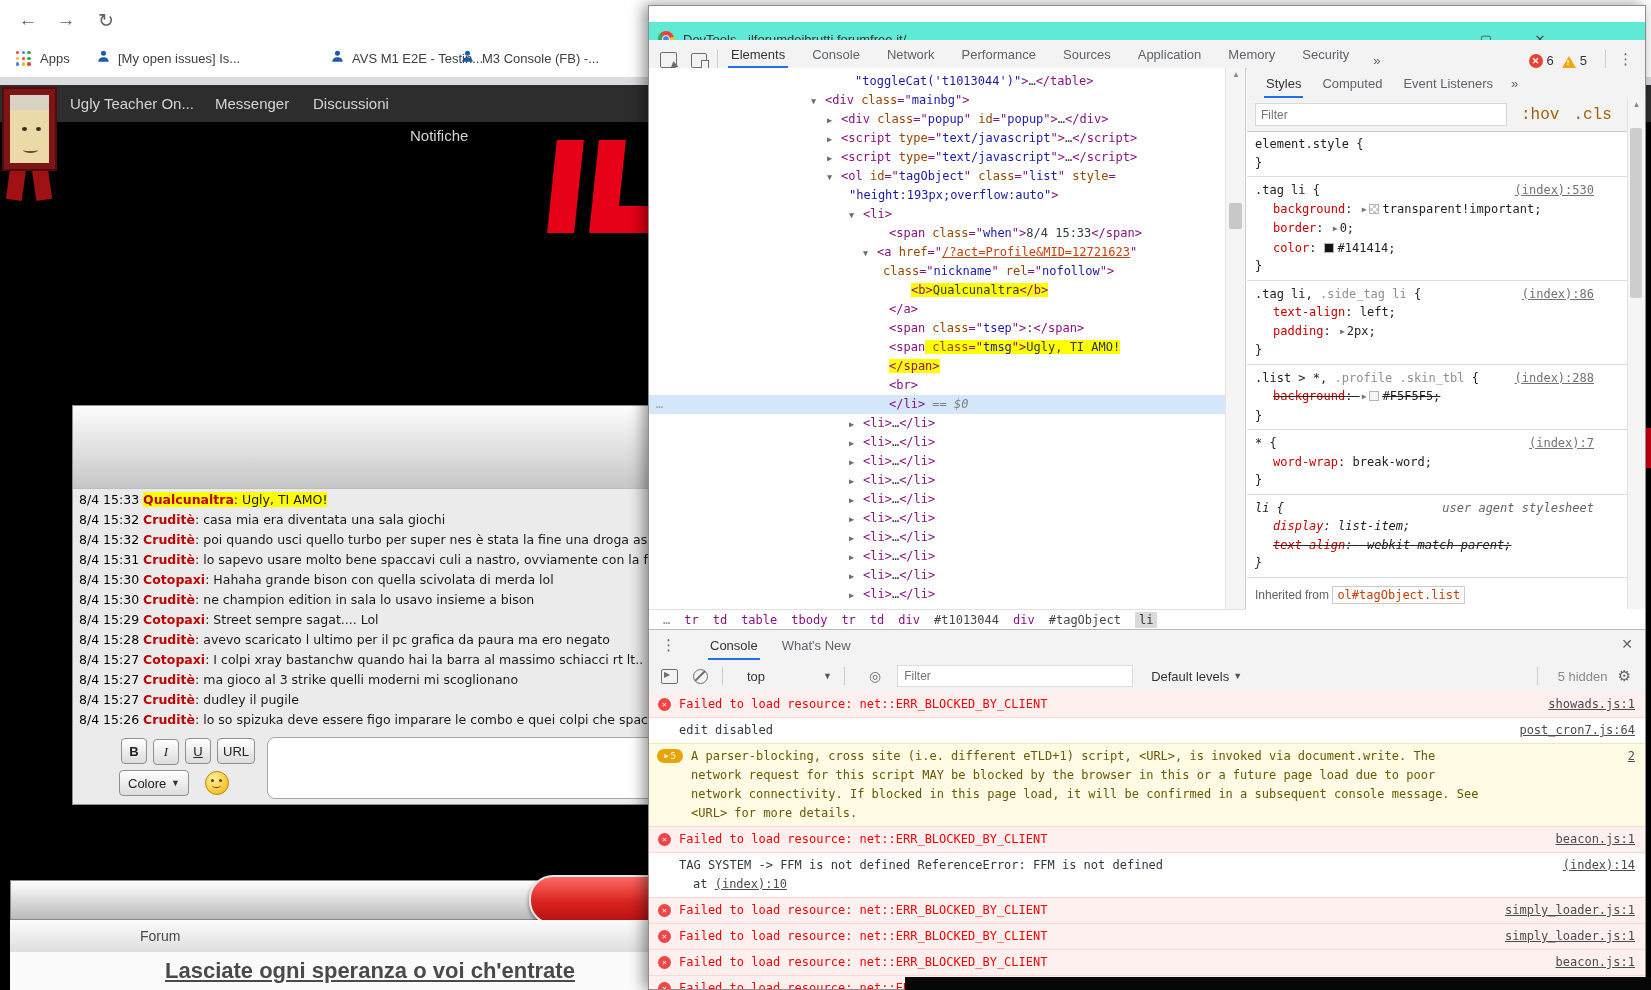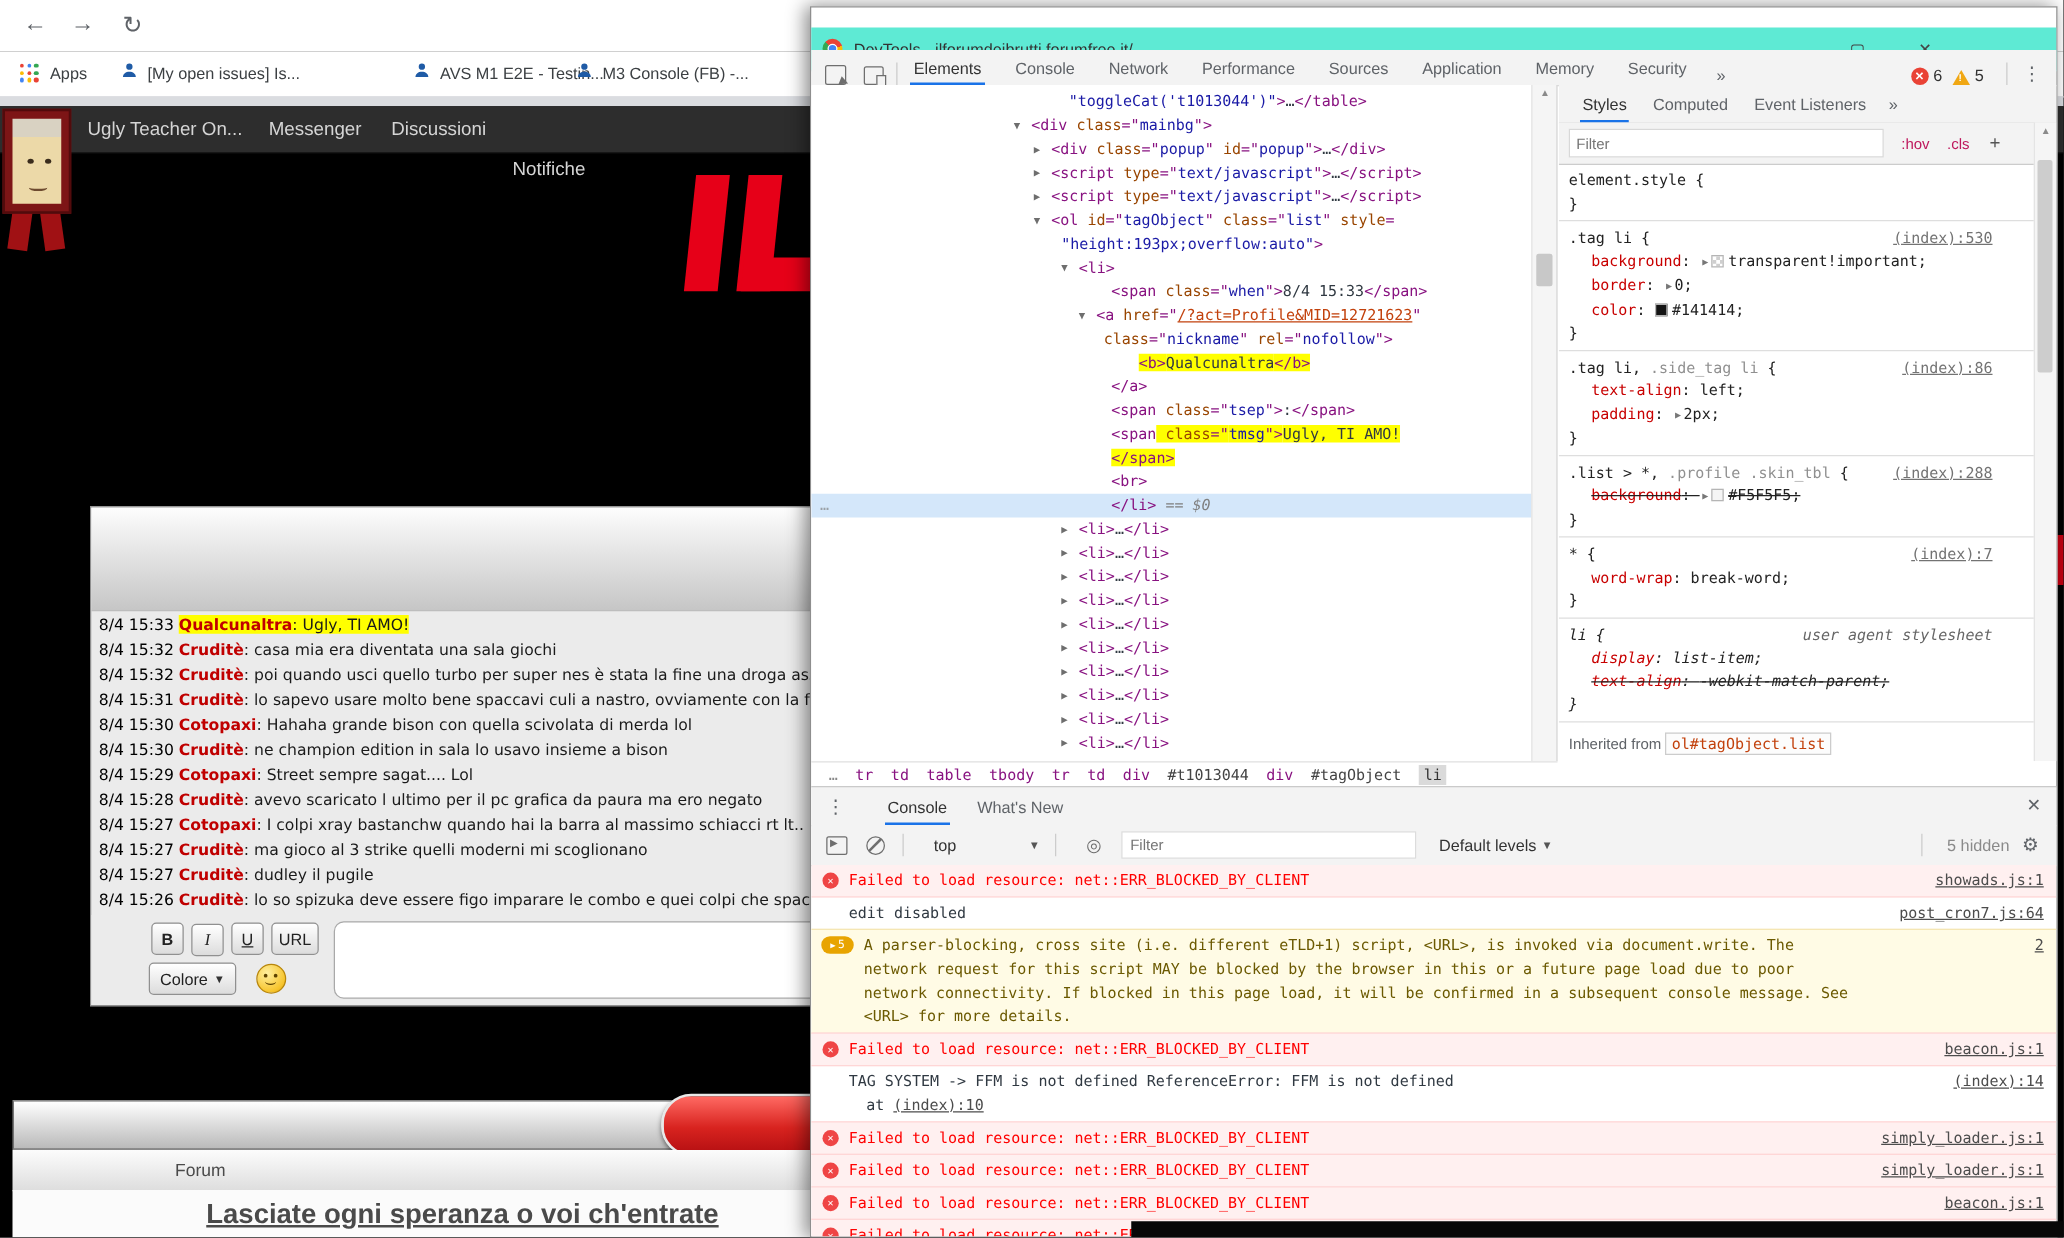--- a/index.html
+++ b/index.html
@@ -116,21 +116,21 @@
   .el-thumb{position:absolute;left:3px;top:135px;width:13px;height:26px;background:#c8c8c8;border-radius:2px;}
   
   .st-pane{position:absolute;left:598px;top:0;right:0;height:100%;background:#fff;overflow:hidden;}
   .st-tabs{position:absolute;left:0;top:0;width:100%;height:30px;background:#f3f3f3;border-bottom:1px solid #ccc;
            display:flex;align-items:center;font-size:13px;color:#5f6368;}
   .st-tab{margin-left:17px;height:29px;display:flex;align-items:center;position:relative;padding:0 2px;white-space:nowrap;}
   .st-tab.active{color:#333;}
   .st-tab.active::after{content:"";position:absolute;left:0;right:0;bottom:0;height:2px;background:#1a73e8;}
   .st-filter{position:absolute;left:0;top:30px;width:100%;height:33px;background:#f3f3f3;border-bottom:1px solid #ccc;display:flex;align-items:center;}
   .st-filter input{margin-left:8px;width:240px;height:21px;border:1px solid #d8d8d8;background:#fff;font-size:12px;padding:0 5px;color:#333;}
-  .tog{margin-left:14px;font-family:Liberation Sans, sans-serif;font-size:12px;color:#be185d;}
+  .tog{margin-left:14px;font-family:Liberation Mono, monospace;font-size:16px;color:#a16207;}
   .plus{margin-left:16px;font-size:15px;color:#555;}
   #rules{position:absolute;left:0;top:63px;right:17px;font-family:"DejaVu Sans Mono",monospace;font-size:12px;line-height:18.5px;color:#222;}
   .rule{border-bottom:1px solid #dedede;padding:4px 6px 4px 8px;}
   .rule .rlink{float:right;color:#737373;text-decoration:underline;margin-right:28px;}
   .rule .rlink.ua{text-decoration:none;font-style:italic;color:#666;}
   .rule.ua-rule{font-style:italic;}
   .sel-dim{color:#909090;}
   .prop{padding-left:18px;}
   .prop .pname{color:#c80000;}
   .prop.strike{text-decoration:line-through;}

